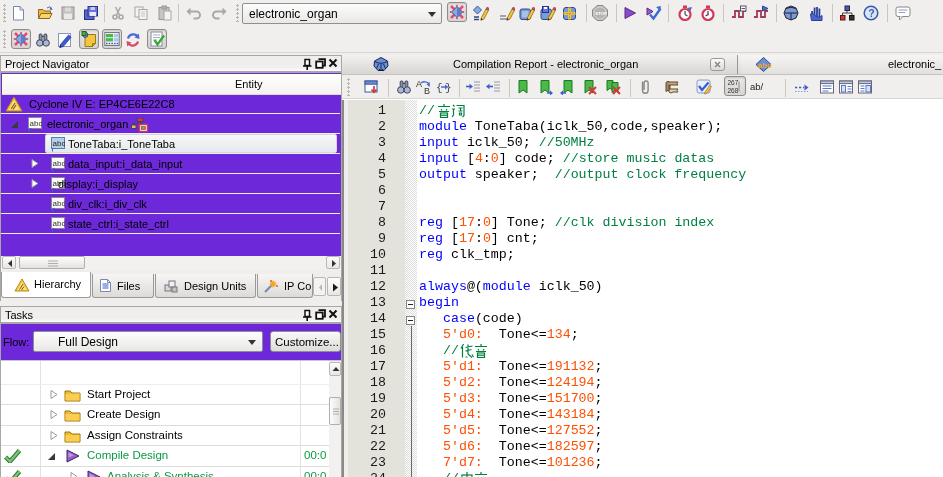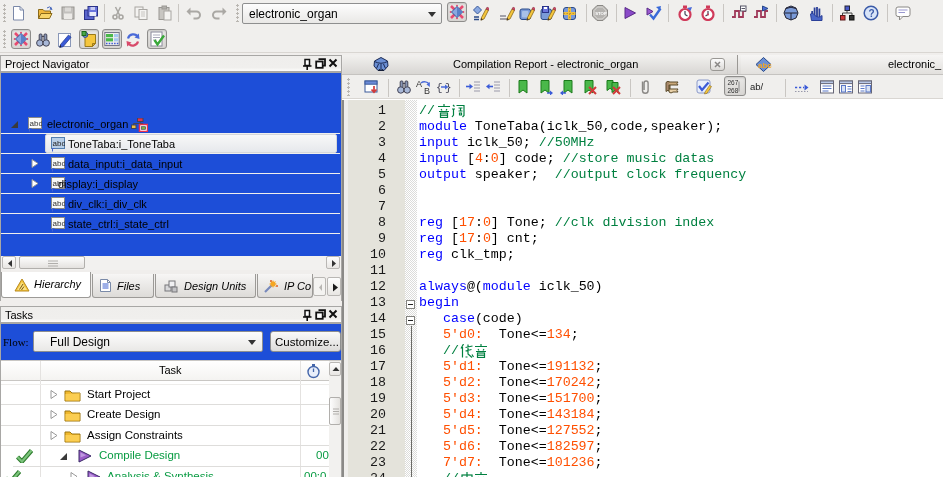--- a/index.html
+++ b/index.html
@@ -12,37 +12,37 @@
 .grip { width:4px; height:18px; top:4px; background-image:radial-gradient(circle at 1.5px 1.5px,#b9b6b1 1px,transparent 1.2px); background-size:4px 4px; }
 .tsep { width:1px; height:18px; top:4px; background:#c9c6c2; }
 .ico { width:20px; height:20px; top:3px; display:flex; align-items:center; justify-content:center; }
 .ico svg { display:block; }
 .pressed { border:1px solid #8e8d8b; border-radius:3px; background:linear-gradient(#e9e8e6,#d8d6d3); box-shadow:inset 0 1px 2px rgba(0,0,0,.15); }
 #combo { left:242px; top:3px; width:200px; height:21px; background:linear-gradient(#fdfdfd,#e9e8e6); border:1px solid #8e8f8f; border-radius:2px; }
 #combo span { position:absolute; left:6px; top:3px; font-size:12px; }
 #combo .arr { position:absolute; right:5px; top:8px; width:0; height:0; border:4px solid transparent; border-top:5px solid #333; }
 
 #dock { left:0; top:55px; width:342px; height:422px; }
-.panel { position:absolute; left:0; width:342px; background:#1d4ed8; border:1px solid #a8a7a5; }
+.panel { position:absolute; left:0; width:342px; background:#6d28d9; border:1px solid #a8a7a5; }
 .ptitle { position:absolute; left:0; top:0; width:100%; height:17px; background:linear-gradient(#efeeec,#f0efed 78%,#fdfdfc); border-bottom:2px solid #a9a8a5; }
 .ptitle span { position:absolute; left:4px; top:2px; font-size:11px; }
 .pbtns { position:absolute; left:301px; top:2px; width:36px; display:flex; justify-content:space-between; }
 .pbtns svg { display:block; }
 
 #navhdr { left:1px; top:18px; width:339px; height:21px; background:linear-gradient(#ffffff,#f4f3f1); border-bottom:1px solid #dedbd7; }
 #navhdr span { position:absolute; left:233px; top:4px; }
 .trow { position:absolute; left:1px; width:339px; height:20px; border-bottom:1px solid #f0efed; }
 .trow .txt { position:absolute; top:4px; } .krow .txt { position:absolute; top:3px; font-size:11.5px; }
 .sel { position:absolute; left:44px; right:3px; top:0px; height:19px; background:linear-gradient(#f8f8f8,#e6e8ec); border:1px solid #d5d7db; border-radius:2px; }
 
 .sbtn { position:absolute; background:linear-gradient(#fdfdfd,#e8e6e3); border:1px solid #b9b7b4; border-radius:2px; }
 .sthumb { position:absolute; background:linear-gradient(90deg,#fdfdfd,#e4e2df); border:1px solid #b1afac; border-radius:2px; }
 .sthumbh { position:absolute; background:linear-gradient(#fdfdfd,#e4e2df); border:1px solid #b1afac; border-radius:2px; }
 
-.btab { position:absolute; height:24px; background:linear-gradient(#f7f6f5,#dddbd8); border:1px solid #9c9a97; border-top:none; border-radius:0 0 3px 3px; font-size:11px;font-style:italic; }
+.btab { position:absolute; height:24px; background:linear-gradient(#f7f6f5,#dddbd8); border:1px solid #9c9a97; border-top:none; border-radius:0 0 3px 3px; font-size:11px; }
 .btab.active { background:#fff; height:26px; z-index:2; }
 .btab span { position:absolute; top:6px; }
 
 #taskhdr { left:1px; top:55px; width:340px; height:20px; background:linear-gradient(#ffffff,#f4f3f1); border-bottom:1px solid #c9c7c4; }
 .krow { position:absolute; left:1px; width:328px; height:20px; border-bottom:1px solid #dedddb; }
 .green { color:#089b42; }
 
 .btn { position:absolute; background:linear-gradient(#f9f9f9,#dddcda); border:1px solid #8e8f8f; border-radius:3px; }
 
 #mdi { left:342px; top:55px; width:601px; height:422px; background:#fff; }
@@ -356,22 +356,33 @@
           </svg>
         <svg width="11" height="11">
             <path d="M3.5 1.2 h6.5 v6.5 h-2" fill="none" stroke="#111" stroke-width="1.8"></path>
             <rect x="1.2" y="3.5" width="6.5" height="6.3" fill="#fff" stroke="#111" stroke-width="1.8"></rect>
           </svg>
         <svg width="10" height="10">
             <path d="M1.5 1.5 L8.5 8.5 M8.5 1.5 L1.5 8.5" stroke="#111" stroke-width="2" fill="none"></path>
           </svg>
       </div>
     </div>
-  </div>
-
+    <div class="abs" id="navhdr">
+        <span>Entity</span>
+      </div>
+  </div>
+
+  <div class="trow" style="top:39px;">
+    <svg class="abs" style="left:4px; top:2px;" width="18" height="16">
+        <polygon points="9,1 17,15 1,15" fill="#f5c63d" stroke="#b98a1f"></polygon>
+        <polygon points="9,4 14.5,14 3.5,14" fill="#fbe184"></polygon>
+        <path d="M6 13 L10 7 M8 13.5 L11 9" stroke="#7a5a10" stroke-width="1.2"></path>
+      </svg>
+    <span class="txt" style="left:28px;">Cyclone IV E: EP4CE6E22C8</span>
+  </div>
   <div class="trow" style="top:59px;">
     <svg class="abs" style="left:9px; top:6px;" width="10" height="10">
         <polygon points="8,1 8,8 1,8" fill="#3a3a3a"></polygon>
       </svg>
     <svg class="abs" style="left:26px; top:2px;" width="15" height="16">
         <rect x="1.5" y="1.5" width="13" height="11" fill="#fafaf8" stroke="#8a8a88"></rect>
         <text x="2.5" y="10" font-size="8" font-family="Liberation Sans" fill="#333">abd</text>
         <path d="M2.5 12.5 v3 M2.5 12.5 h2" stroke="#4466cc" fill="none"></path>
       </svg>
     <span class="txt" style="left:46px;">electronic_organ</span>
@@ -496,38 +507,30 @@
             <path d="M3.5 1.2 h6.5 v6.5 h-2" fill="none" stroke="#111" stroke-width="1.8"></path>
             <rect x="1.2" y="3.5" width="6.5" height="6.3" fill="#fff" stroke="#111" stroke-width="1.8"></rect>
           </svg>
         <svg width="10" height="10">
             <path d="M1.5 1.5 L8.5 8.5 M8.5 1.5 L1.5 8.5" stroke="#111" stroke-width="2" fill="none"></path>
           </svg>
       </div>
     </div>
   </div>
 
-  <span class="abs" style="left:3px; top:281px;font-family:Liberation Serif, serif;">Flow:</span>
+  <span class="abs" style="left:3px; top:281px;">Flow:</span>
   <div class="abs" style="left:33px; top:276px; width:230px; height:21px; background:linear-gradient(#fdfdfd,#e9e8e6); border:1px solid #8e8f8f; border-radius:2px;">
-    <span style="position:absolute; left:16px; top:3px; font-size:12px;">Full Design</span>
+    <span style="position:absolute; left:24px; top:3px; font-size:12px;">Full Design</span>
     <div style="position:absolute; right:6px; top:8px; width:0; height:0; border:4px solid transparent; border-top:5px solid #333;"></div>
   </div>
   <div class="btn" style="left:270px; top:276px; width:71px; height:21px;">
       <span style="position:absolute; left:4px; top:4px; font-size:11.5px;">Customize...</span>
     </div>
 
   <div class="abs" style="left:1px; top:305px; width:340px; height:121px; background:#fff; border-top:1px solid #c9c7c4;">
-    <div class="abs" id="taskhdr" style="left:0; top:0;">
-      <span style="position:absolute; left:158px; top:3px;">Task</span>
-      <svg style="position:absolute; left:305px; top:2px;" width="15" height="16">
-          <circle cx="7.5" cy="9" r="5.5" fill="#e8eefa" stroke="#4466aa" stroke-width="1.4"></circle>
-          <rect x="6" y="1" width="3" height="2.5" fill="#4466aa"></rect>
-          <path d="M7.5 9 V5.5" stroke="#4466aa" stroke-width="1.3"></path>
-        </svg>
-    </div>
     <div class="abs" style="left:39px; top:0; width:1px; height:121px; background:#e4e2e0;"></div>
     <div class="abs" style="left:299px; top:0; width:1px; height:121px; background:#e4e2e0;"></div>
     <div class="abs" style="left:0; top:20px; width:328px; height:4px; border-bottom:1px solid #eeedeb;"></div>
     <div class="krow" style="left:0; top:24px; height:20px;">
       <svg class="abs" style="left:49px; top:5px;" width="8" height="10">
           <polygon points="1,0.5 7,4.5 1,8.5" fill="#fff" stroke="#999"></polygon>
         </svg>
       <svg class="abs" style="left:63px; top:3px;" width="17" height="14">
           <path d="M1 3 h5 l2 2 h8 v8 h-15 z" fill="#f0b82d" stroke="#9c7713"></path>
           <path d="M1.5 6 h14.5 v-0.5" fill="#fbd56a" stroke="none"></path>
@@ -548,21 +551,21 @@
     <div class="krow" style="left:0; top:44px; height:21px;">
       <svg class="abs" style="left:49px; top:5px;" width="8" height="10">
           <polygon points="1,0.5 7,4.5 1,8.5" fill="#fff" stroke="#999"></polygon>
         </svg>
       <svg class="abs" style="left:63px; top:3px;" width="17" height="14">
           <path d="M1 3 h5 l2 2 h8 v8 h-15 z" fill="#f0b82d" stroke="#9c7713"></path>
           <rect x="1.5" y="6" width="14" height="6.5" fill="#fbce52"></rect>
         </svg>
       <span class="txt" style="left:86px;">Create Design</span>
     </div>
-    <div class="krow" style="left:12px; top:85px; height:21px;">
+    <div class="krow" style="left:0; top:85px; height:21px;">
       <svg class="abs" style="left:3px; top:3px;" width="17" height="14">
           <path d="M1.5 8 L6 12.5 L15.5 1.5" stroke="#2f7d2f" stroke-width="4.4" fill="none"></path>
           <path d="M1.5 8 L6 12.5 L15.5 1.5" stroke="#7cc47c" stroke-width="2.2" fill="none"></path>
         </svg>
       <svg class="abs" style="left:46px; top:6px;" width="10" height="10">
           <polygon points="8,1 8,8 1,8" fill="#3a3a3a"></polygon>
         </svg>
       <svg class="abs" style="left:64px; top:3px;" width="16" height="14">
           <polygon points="2,1 14,7 2,13" fill="#9a5cc8" stroke="#3a2a66"></polygon>
           <polygon points="3.5,3.5 9,6.2 3.5,8.5" fill="#c09ae0"></polygon>
@@ -843,21 +846,21 @@
 <span class="kw">reg</span> [<span class="nm">17</span>:<span class="nm">0</span>] Tone; <span class="cm">//clk division index</span>
 <span class="kw">reg</span> [<span class="nm">17</span>:<span class="nm">0</span>] cnt;
 <span class="kw">reg</span> clk_tmp;
 
 <span class="kw">always</span>@(<span class="kw">module</span> iclk_50)
 <span class="kw">begin</span>
    <span class="kw">case</span>(code)
    <span class="nm">5'd0:</span>  Tone&lt;=<span class="nm">134</span>;
    <span class="cm">//</span>
    <span class="nm">5'd1:</span>  Tone&lt;=<span class="nm">191132</span>;
-   <span class="nm">5'd2:</span>  Tone&lt;=<span class="nm">170242</span>;
+   <span class="nm">5'd2:</span>  Tone&lt;=<span class="nm">124194</span>;
    <span class="nm">5'd3:</span>  Tone&lt;=<span class="nm">151700</span>;
    <span class="nm">5'd4:</span>  Tone&lt;=<span class="nm">143184</span>;
    <span class="nm">5'd5:</span>  Tone&lt;=<span class="nm">127552</span>;
    <span class="nm">5'd6:</span>  Tone&lt;=<span class="nm">182597</span>;
    <span class="nm">7'd7:</span>  Tone&lt;=<span class="nm">101236</span>;
    <span class="cm">//</span></pre>
   </div>
 </div>
 
 </body></html>

